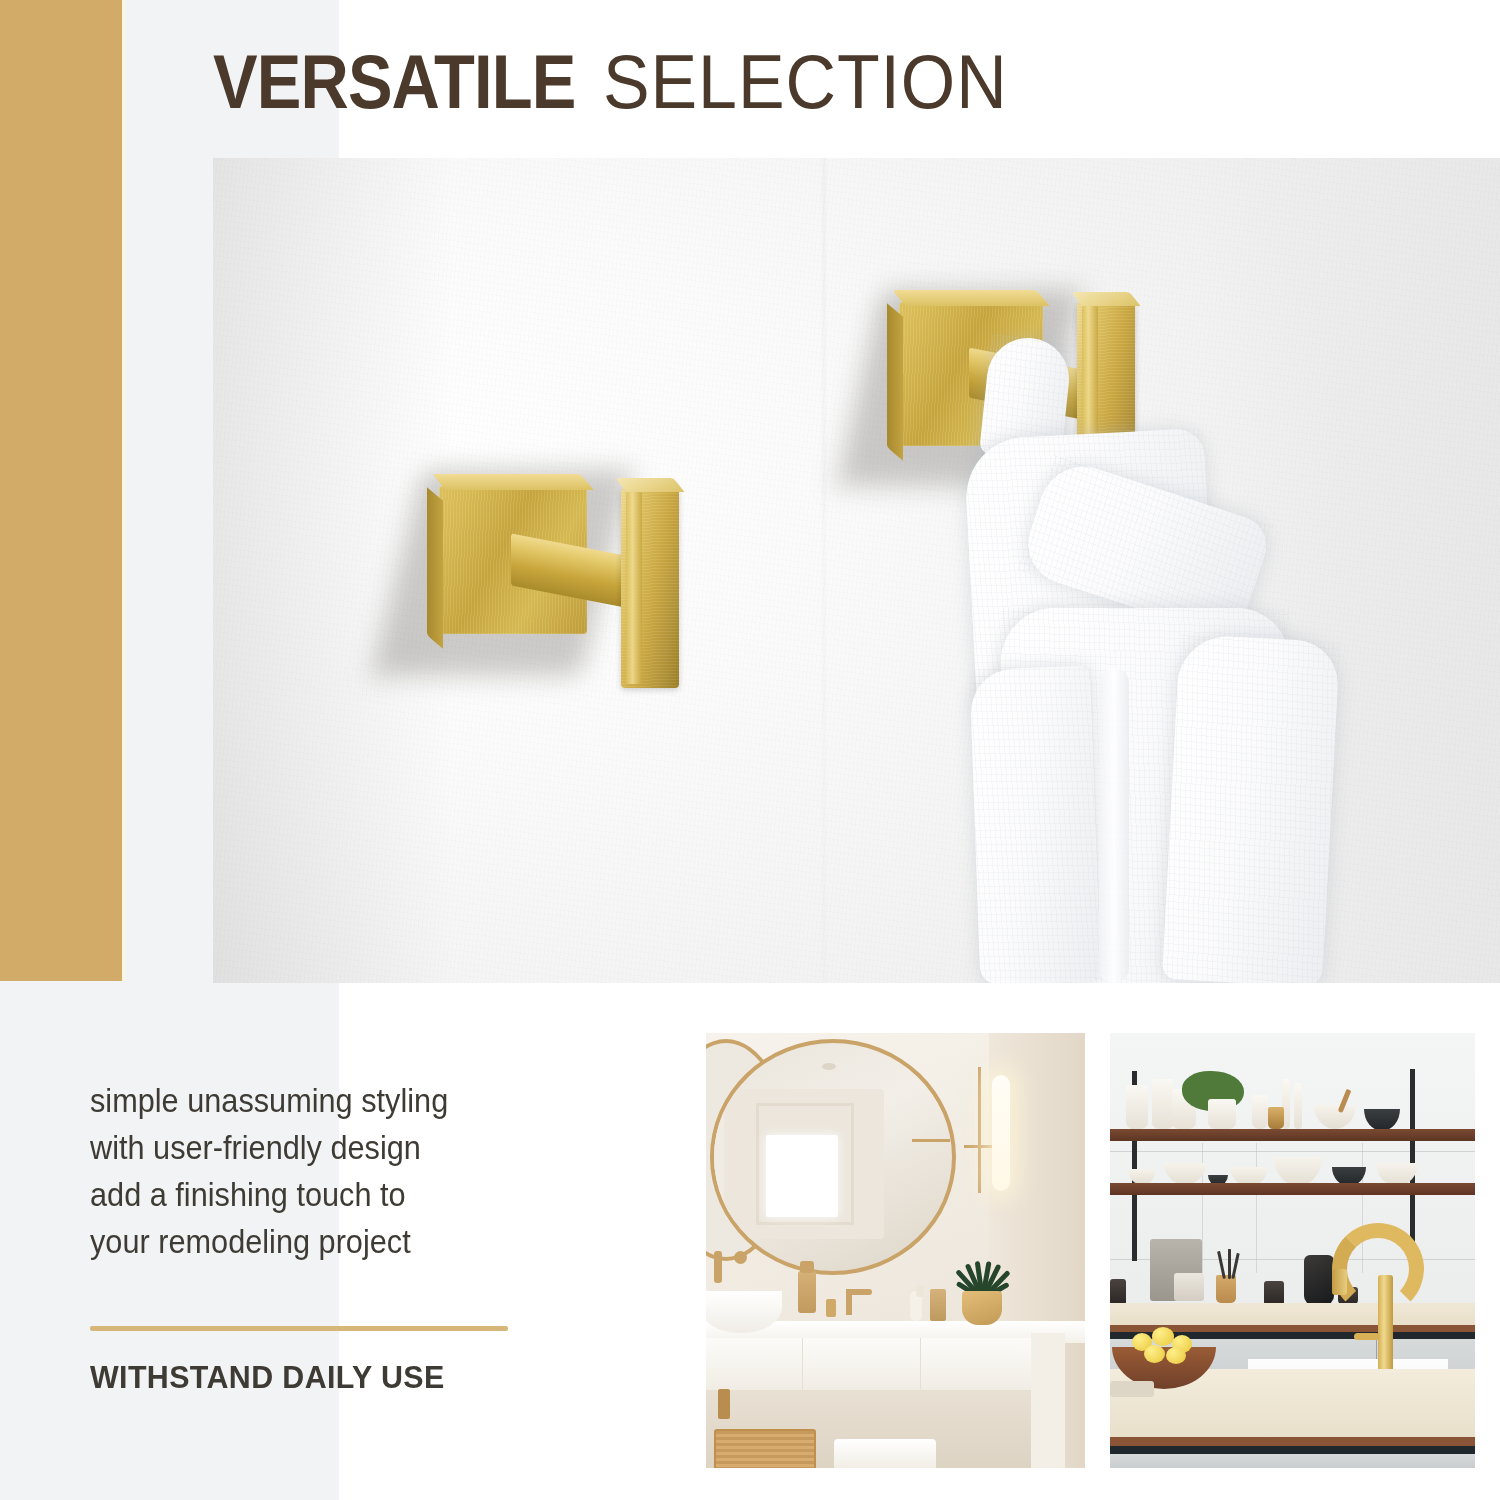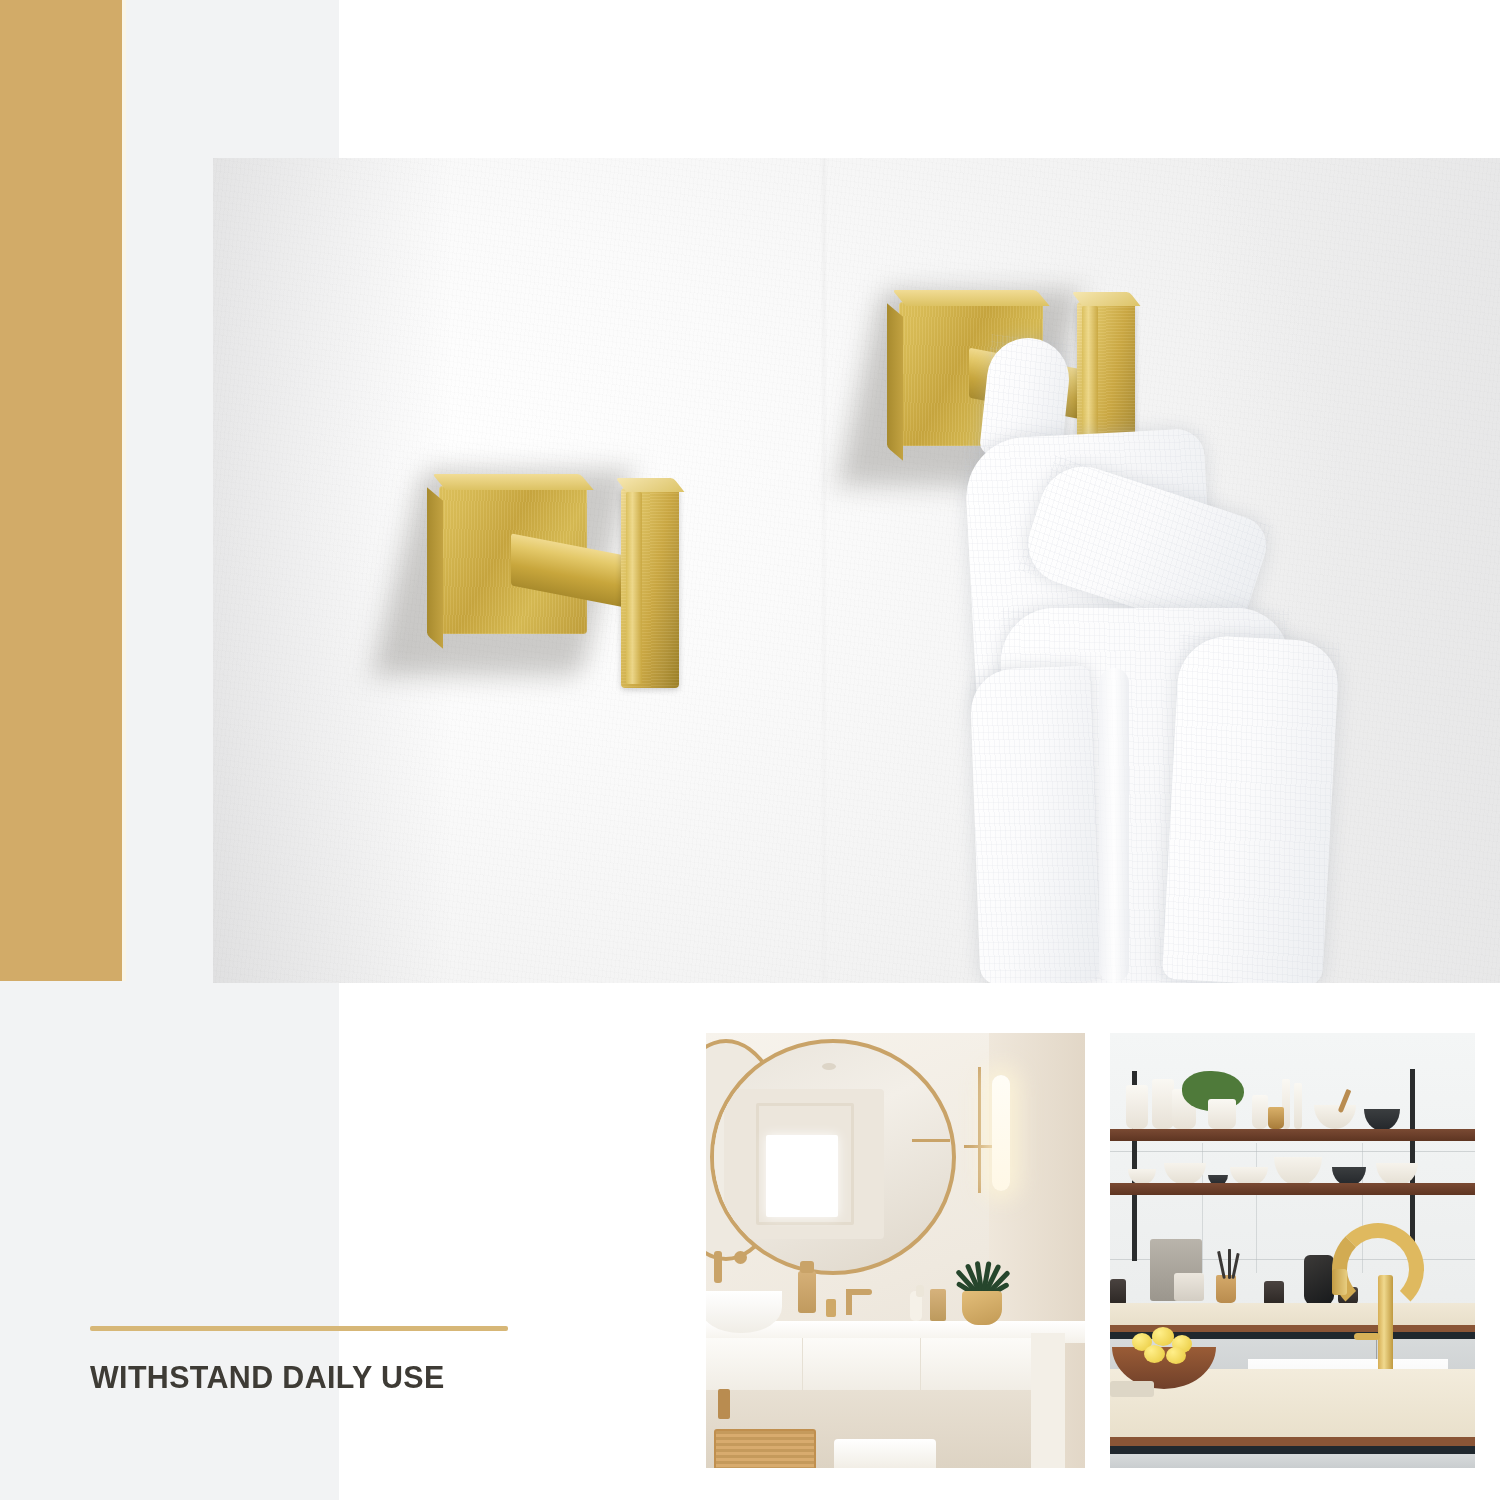--- a/index.html
+++ b/index.html
@@ -274,20 +274,24 @@
 </head>
 <body>
 
 <div class="page">
 
   <div class="gray-band"></div>
   <div class="gray-band-lower"></div>
   <div class="gold-bar"></div>
   <div class="ivory-seam"></div>
 
+  <div class="header">
+    <span class="title-strong">VERSATILE</span>
+    <span class="title-light">SELECTION</span>
+  </div>
 
   <div class="hero">
     <div class="hero-wall"></div>
     <div class="wall-shade-left"></div>
     <div class="wall-shade-right"></div>
     <div class="wall-corner"></div>
 
     <div class="hook" style="left:200px;top:270px;width:320px;height:290px;">
       <div class="shadow" style="left:-16px;top:42px;width:210px;height:206px;transform:skewX(-14deg);"></div>
       <div class="plate" style="left:26px;top:58px;width:148px;height:148px;"></div>
@@ -329,20 +333,26 @@
         <div class="terry"></div>
       </div>
       <div class="piece" style="left:258px;top:300px;width:160px;height:345px;border-radius:50px 44px 18px 14px;transform:rotate(3deg);">
         <div class="terry"></div>
       </div>
       <div class="piece" style="left:186px;top:330px;width:30px;height:315px;border-radius:16px;opacity:.8;
                   background:linear-gradient(90deg,#f2f3f6,#ffffff 50%,#e9ebef);box-shadow:none;"></div>
     </div>
   </div>
 
+  <div class="copy">
+    <div class="copy-line">simple unassuming styling</div>
+    <div class="copy-line">with user-friendly design</div>
+    <div class="copy-line">add a finishing touch to</div>
+    <div class="copy-line">your remodeling project</div>
+  </div>
   <div class="divider"></div>
   <div class="tagline">WITHSTAND DAILY USE</div>
 
   <div class="thumb thumb-bath">
     <div class="bath-wall"></div>
     <div class="bath-wall-r"></div>
 
     <div class="mirror2"></div>
     <div class="mirror">
       <div class="mirror-left-panel"></div>

